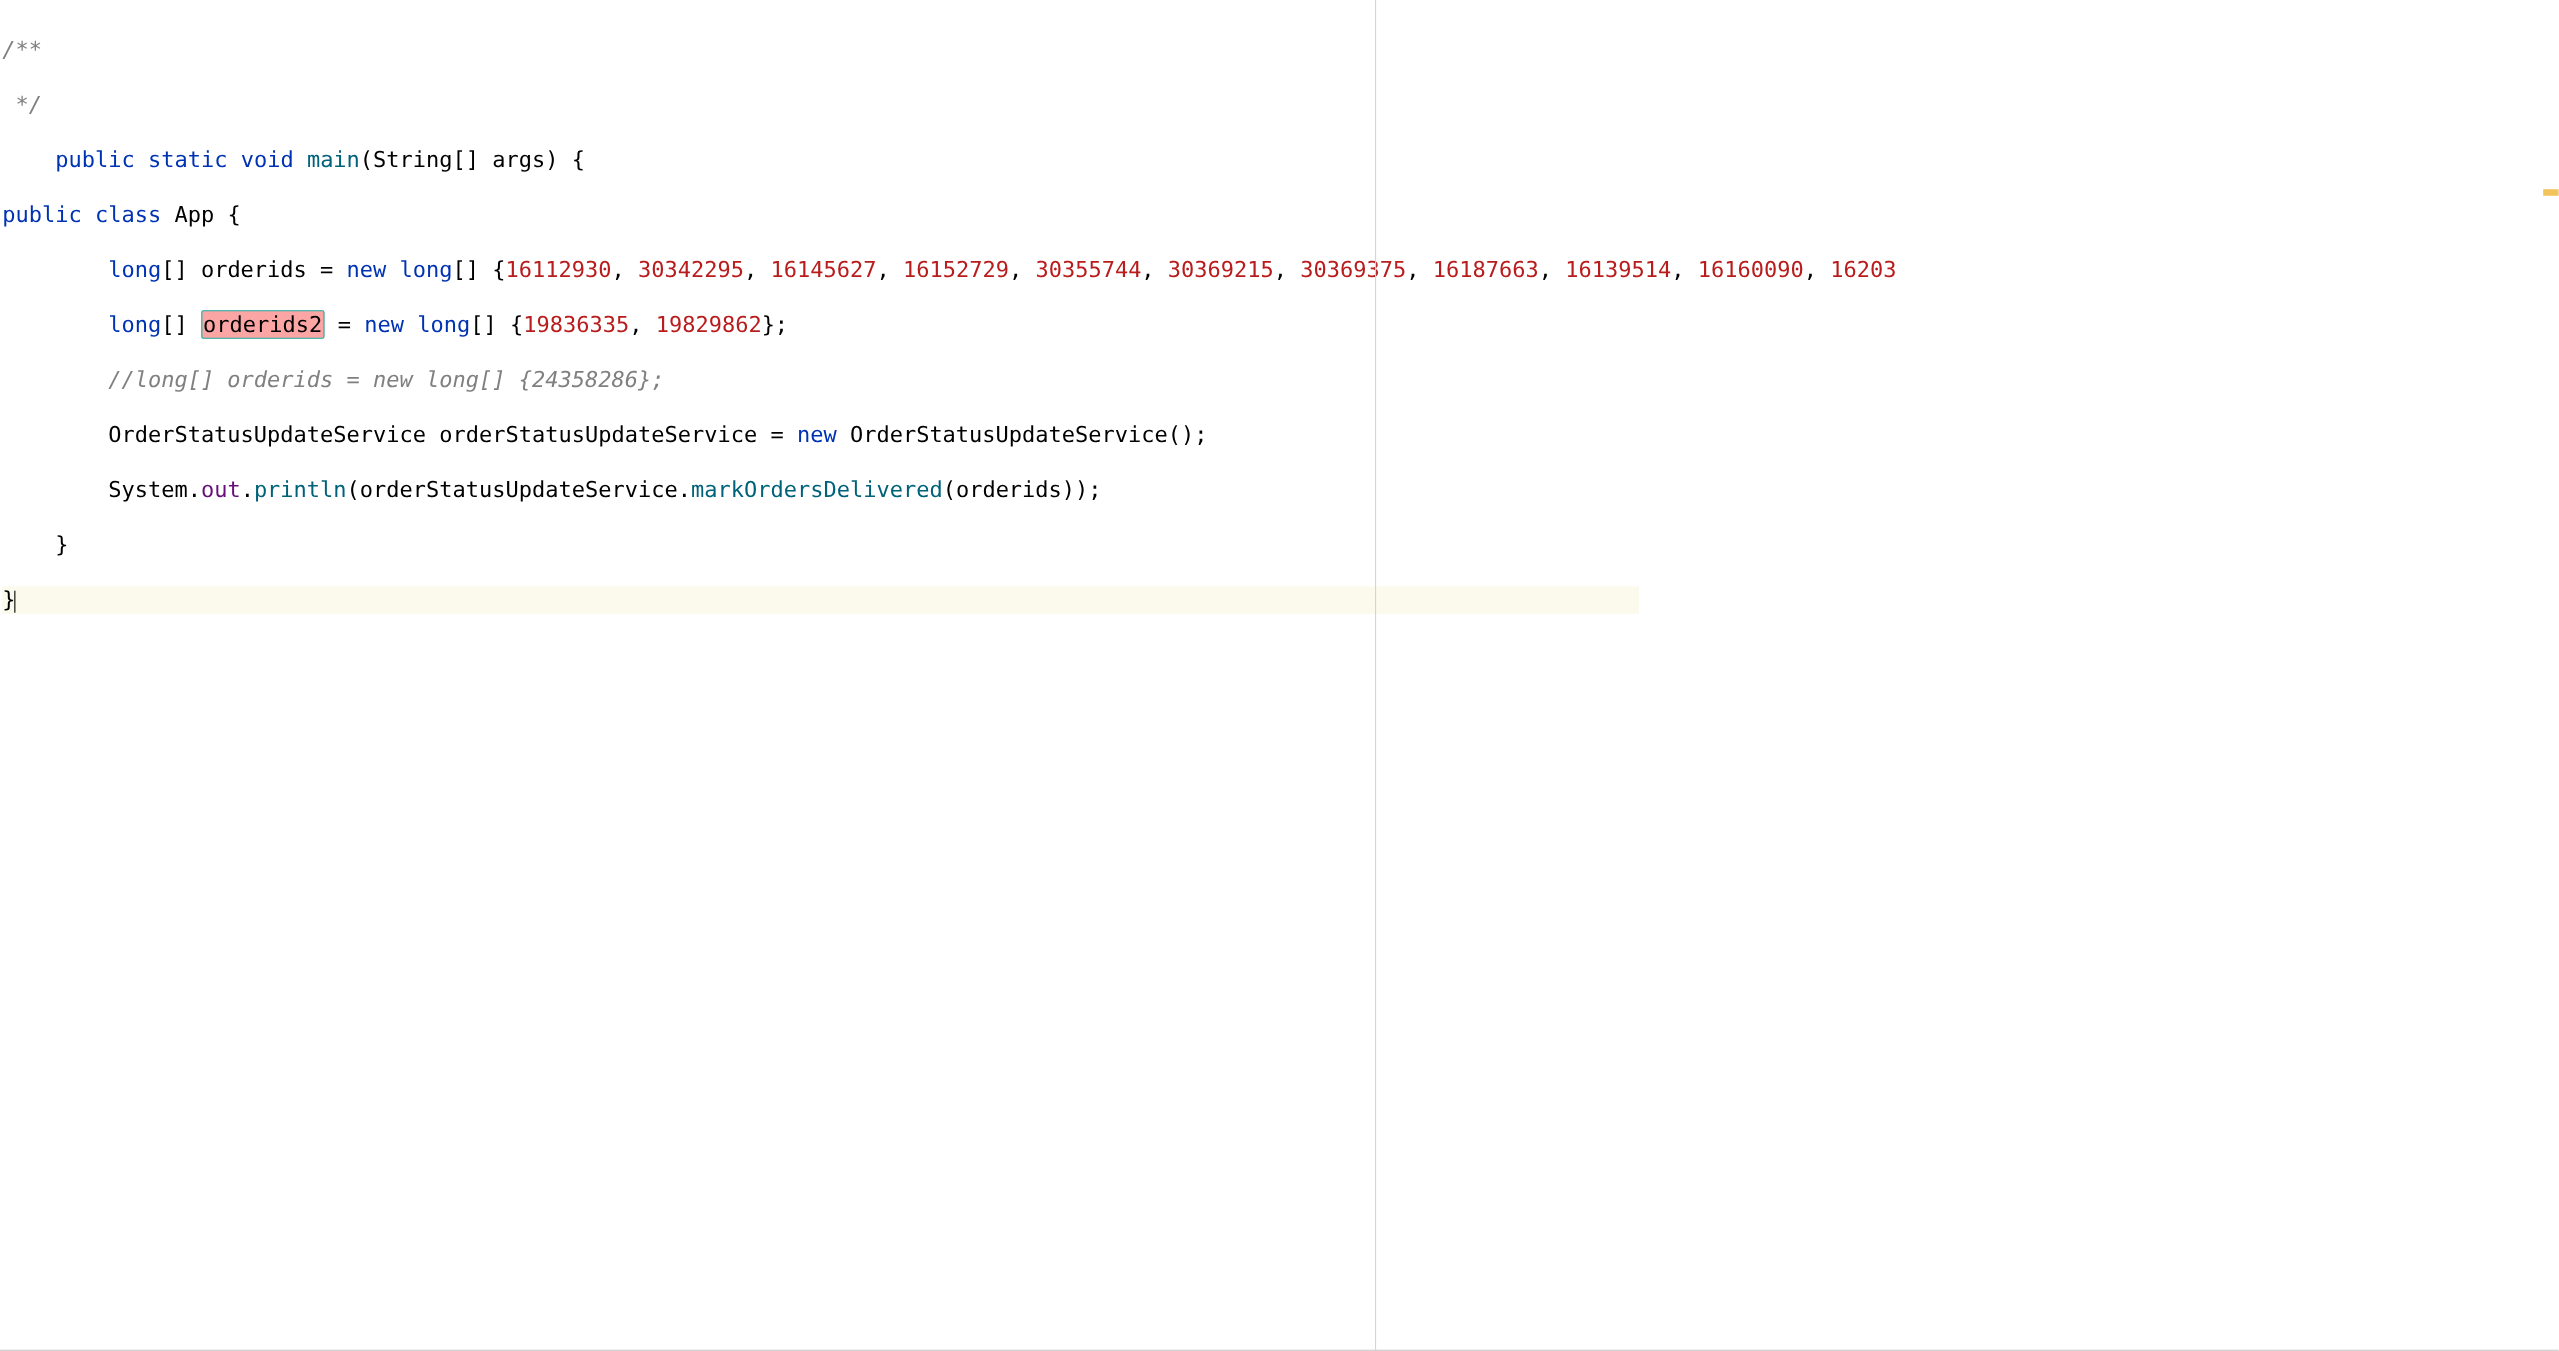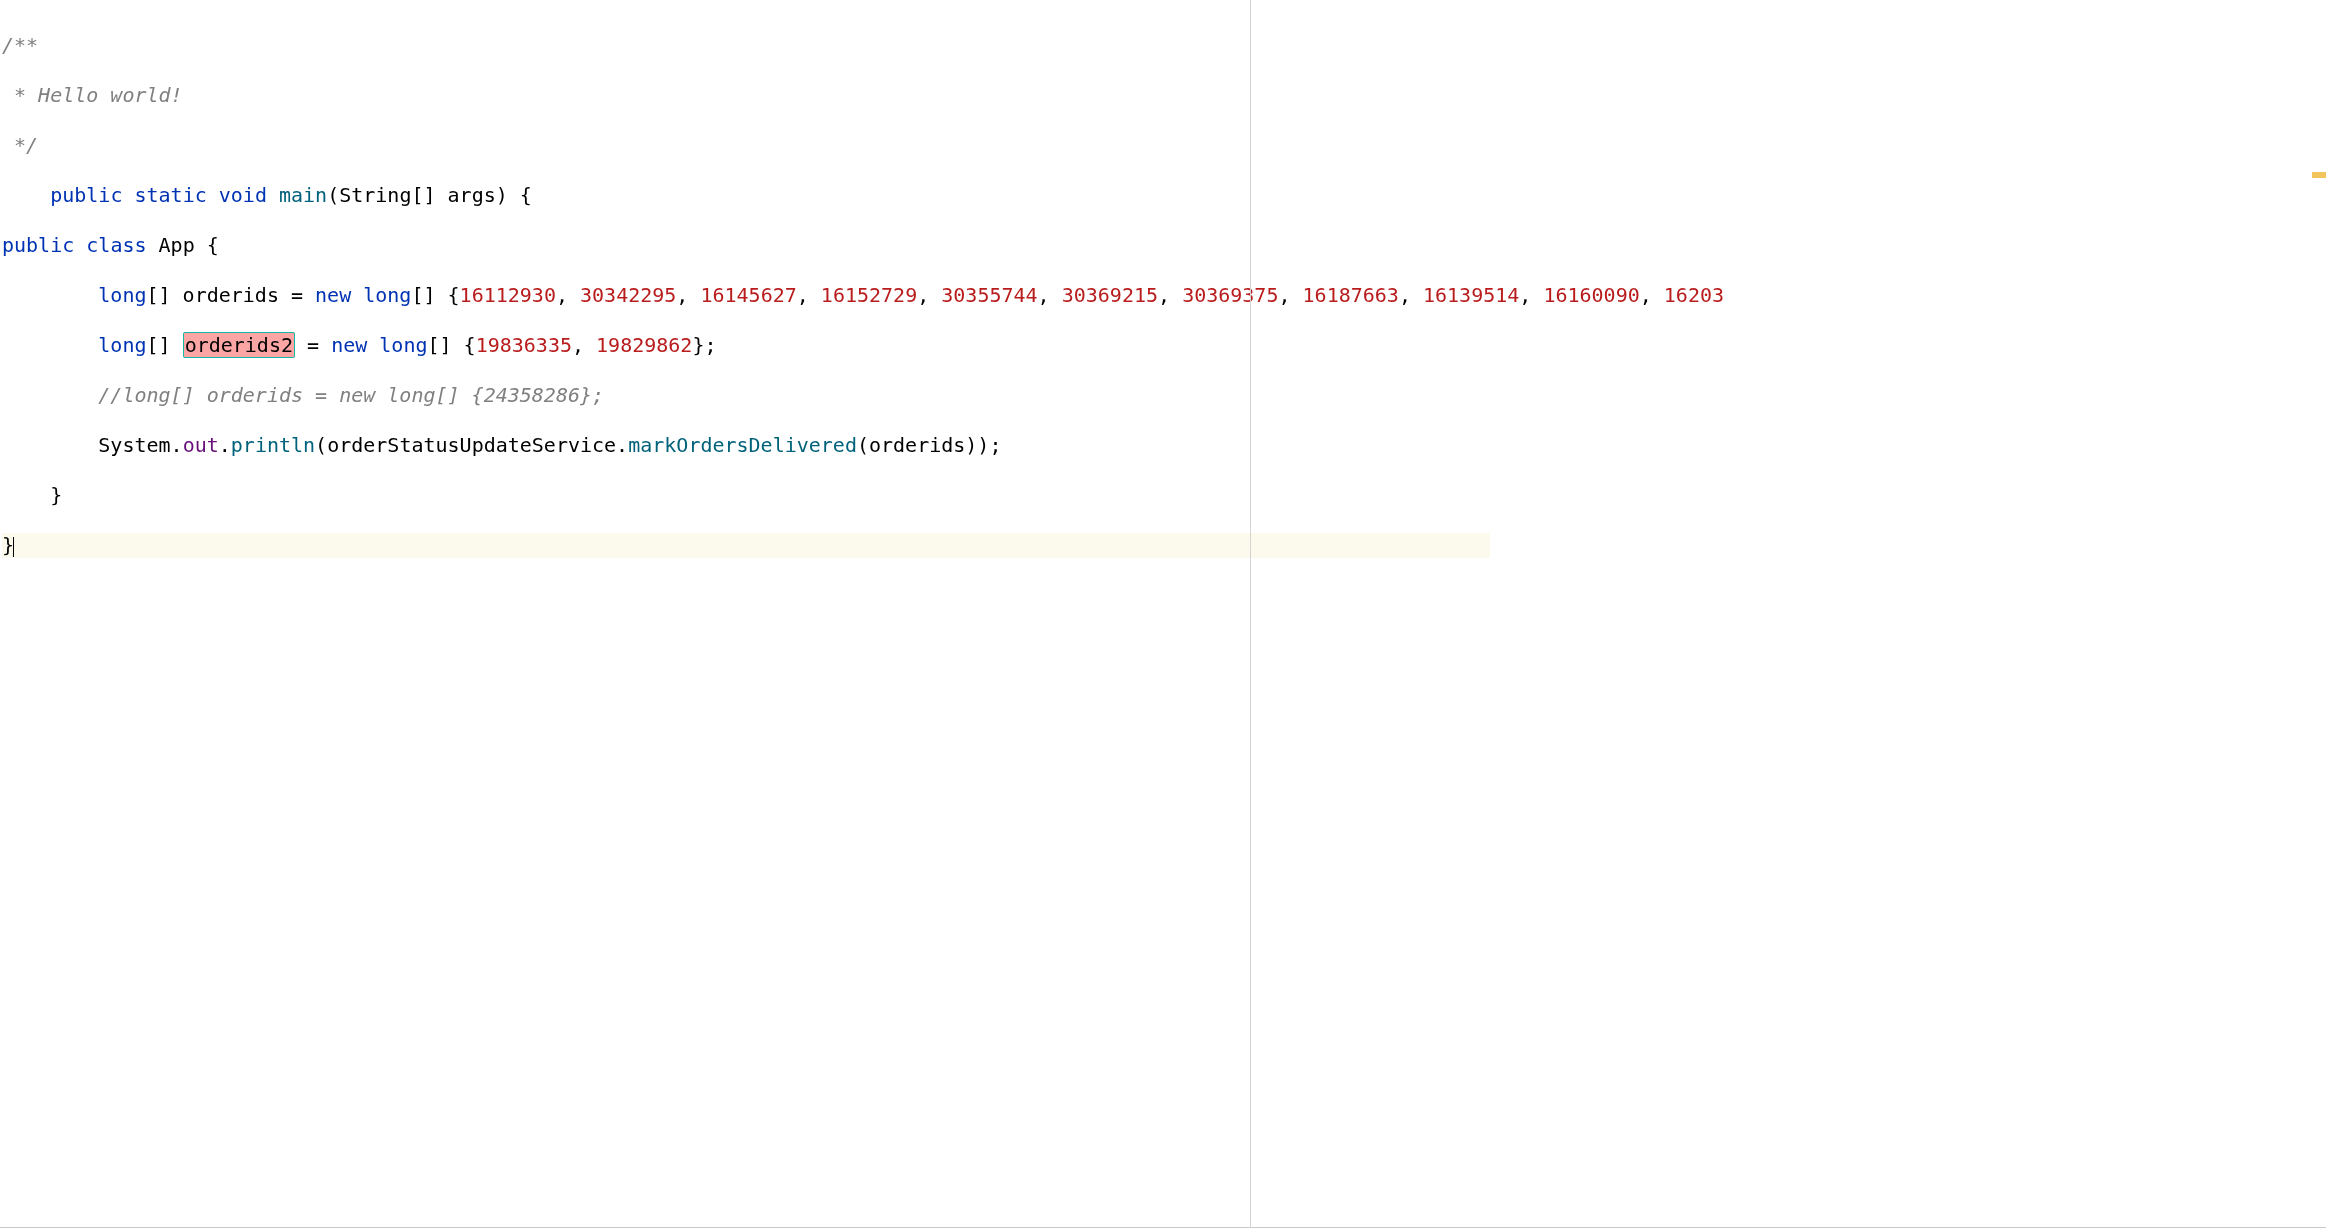--- a/index.html
+++ b/index.html
@@ -96,24 +96,24 @@
 
 <div class="editor-wrapper">
   <div class="margin-guide"></div>
   <div class="scrollbar-v">
     <div class="warning-mark"></div>
   </div>
   <div class="bottom-border"></div>
 
   <div class="editor">
 <span class="code-line"><span class="comment">/**</span></span>
-<span class="code-line"><span class="comment"> * Hello world!</span></span>
 <span class="code-line"><span class="comment"> */</span></span>
 <span class="code-line"><span>    </span><span class="keyword">public</span> <span class="keyword">static</span> <span class="keyword">void</span> <span class="method-call">main</span>(<span class="class-ref">String</span><span>[] args) {</span></span>
 <span class="code-line"><span class="keyword">public</span> <span class="keyword">class</span> <span class="class-name">App</span><span> {</span></span>
 <span class="code-line"><span>        </span><span class="keyword">long</span><span>[] orderids = </span><span class="keyword">new</span> <span class="keyword">long</span><span>[] {</span><span class="number">16112930</span><span>, </span><span class="number">30342295</span><span>, </span><span class="number">16145627</span><span>, </span><span class="number">16152729</span><span>, </span><span class="number">30355744</span><span>, </span><span class="number">30369215</span><span>, </span><span class="number">30369375</span><span>, </span><span class="number">16187663</span><span>, </span><span class="number">16139514</span><span>, </span><span class="number">16160090</span><span>, </span><span class="number">16203</span></span>
 <span class="code-line"><span>        </span><span class="keyword">long</span><span>[] </span><span class="highlight-box">orderids2</span><span> = </span><span class="keyword">new</span> <span class="keyword">long</span><span>[] {</span><span class="number">19836335</span><span>, </span><span class="number">19829862</span><span>};</span></span>
 <span class="code-line"><span>        </span><span class="comment">//long[] orderids = new long[] {24358286};</span></span>
+<span class="code-line"><span>        </span><span class="class-ref">OrderStatusUpdateService</span><span> orderStatusUpdateService = </span><span class="keyword">new</span><span> </span><span class="class-ref">OrderStatusUpdateService</span><span>();</span></span>
 <span class="code-line"><span>        </span><span class="class-ref">System</span><span>.</span><span class="static-field">out</span><span>.</span><span class="method-call">println</span><span>(orderStatusUpdateService.</span><span class="method-call">markOrdersDelivered</span><span>(orderids));</span></span>
 <span class="code-line"><span>    }</span></span>
 <span class="code-line current-line"><span>}</span><span class="caret"></span></span>
   </div>
 </div>
 
 </body></html>

